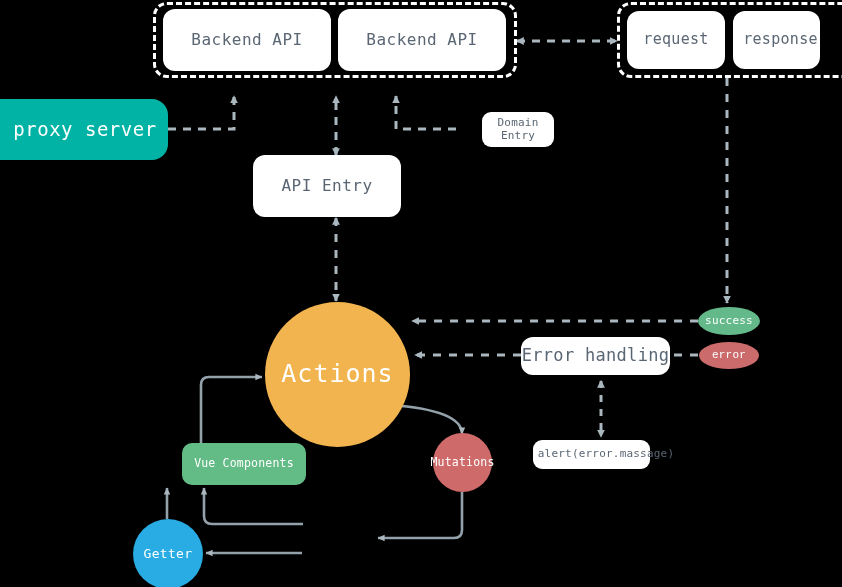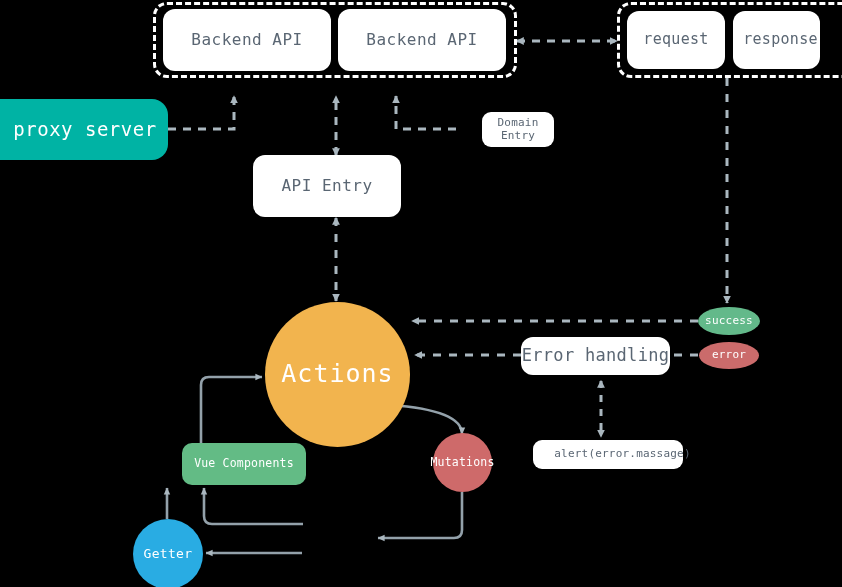--- a/index.html
+++ b/index.html
@@ -197,29 +197,29 @@
   </div>
 
   <div class="node circle t-actions" style="left:265px; top:302px; width:145px; height:145px; background:#f2b44e;">
     <span>Actions</span>
   </div>
 
   <div class="node pill t-small" style="left:698px; top:307px; width:62px; height:28px; background:#63b98a;">
     <span>success</span>
   </div>
 
-  <div class="node pill t-small" style="left:699px; top:342px; width:60px; height:27px; background:#cb6b6b;">
+  <div class="node pill t-small" style="left:699px; top:342px; width:60px; height:27px; background:#cb6b6b;font-family:Liberation Mono, monospace;">
     <span>error</span>
   </div>
 
   <div class="node box-white t-errh" style="left:521px; top:337px; width:149px; height:38px;">
     <span>Error handling</span>
   </div>
 
-  <div class="node box-white t-alert" style="left:533px; top:440px; width:150px; height:29px; border-radius:9px;padding-left:29px;">
+  <div class="node box-white t-alert" style="left:533px; top:440px; width:117px; height:29px; border-radius:9px;padding-left:29px;">
     <span>alert(error.massage)</span>
   </div>
 
   <div class="node rounded-rect t-vue" style="left:141px; top:443px; width:124px; height:42px; background:#63bb85;">
     <span>Vue Components</span>
   </div>
 
   <div class="node circle t-mut" style="left:433px; top:433px; width:59px; height:59px; background:#ce6a6a;">
     <span>Mutations</span>
   </div>

